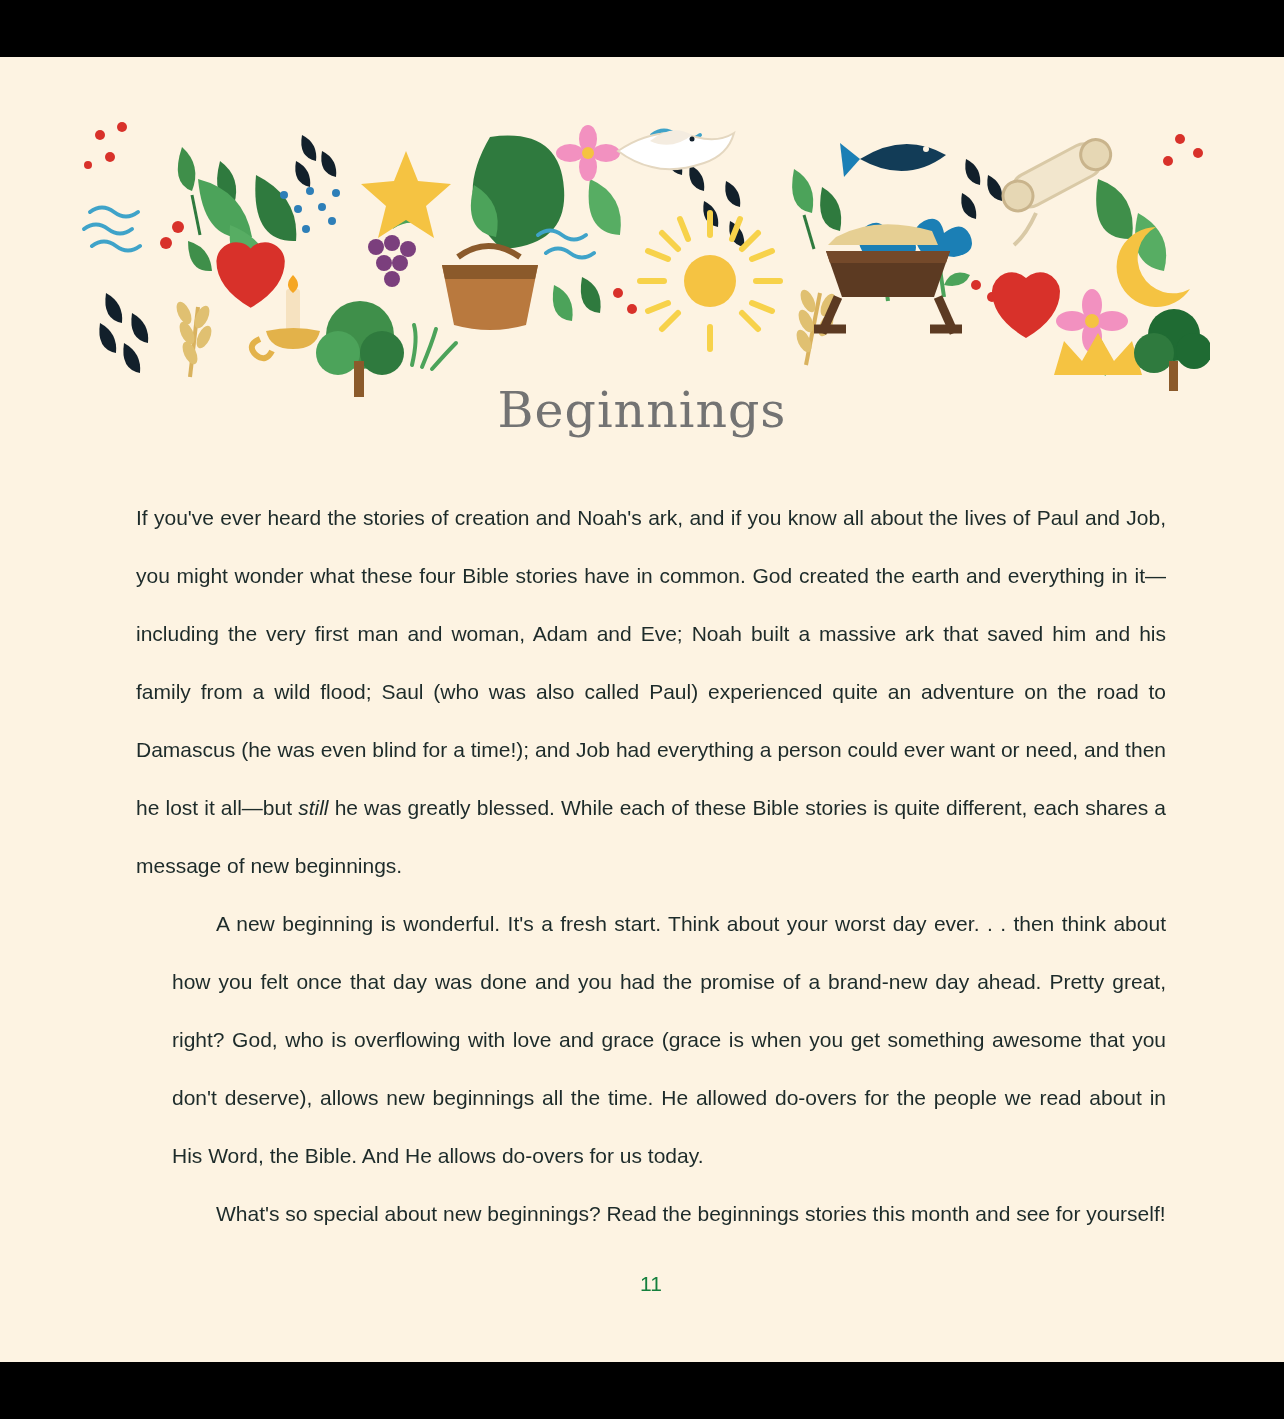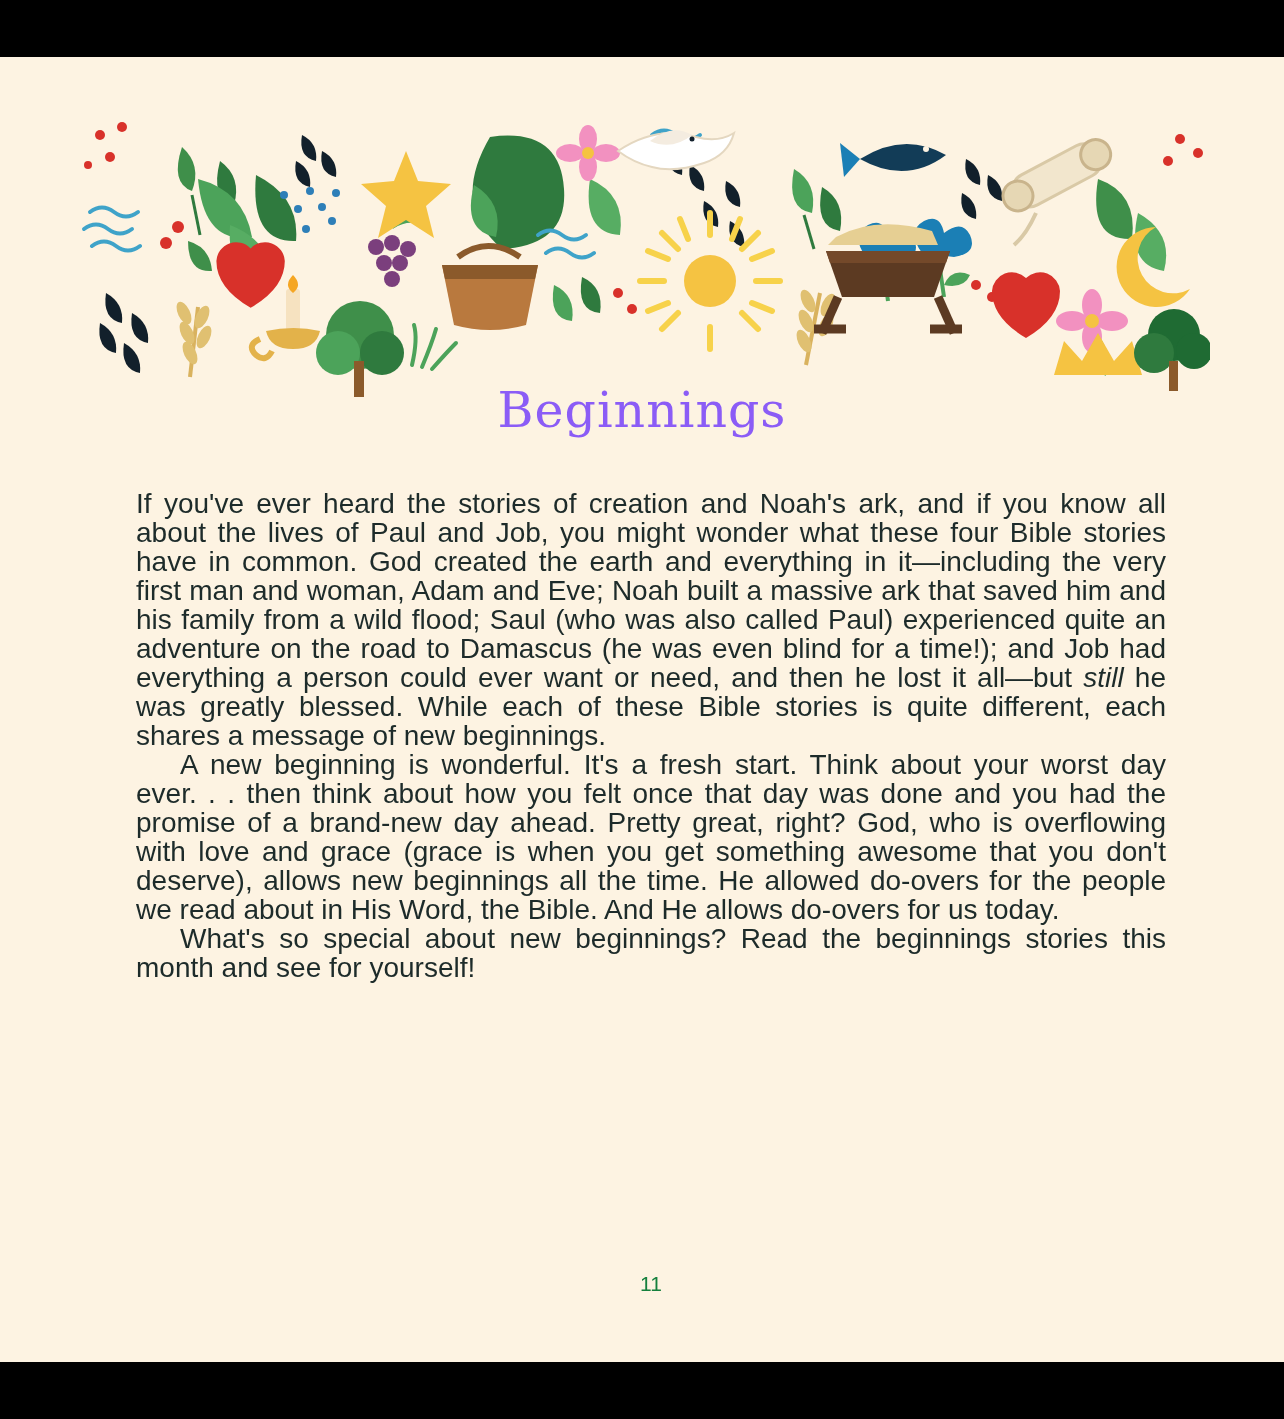--- a/index.html
+++ b/index.html
@@ -40,41 +40,42 @@
   
   .title {
     position: absolute;
     left: 0;
     top: 325px;
     width: 1284px;
     text-align: center;
     font-family: "DejaVu Serif", serif;
     font-size: 49px;
     letter-spacing: 1px;
-    color: #8b5cf6;
+    color: #737373;
   }
 
   
   .body-col {
     position: absolute;
     left: 136px;
     top: 432px;
     width: 1030px;
   }
   .para {
     margin: 0;
     color: #1d2b2a;
     font-family: "Liberation Sans", sans-serif;
-    font-size: 28px;
-    line-height: 29px;
+    font-size: 21px;
+    line-height: 58px;
     text-align: justify;
     text-justify: inter-word;
   }
   .para.indent {
     text-indent: 44px;
+    margin-left: 36px;
   }
   .para em {
     font-style: italic;
   }
 
   
   .folio {
     position: absolute;
     left: 0;
     top: 1215px;

